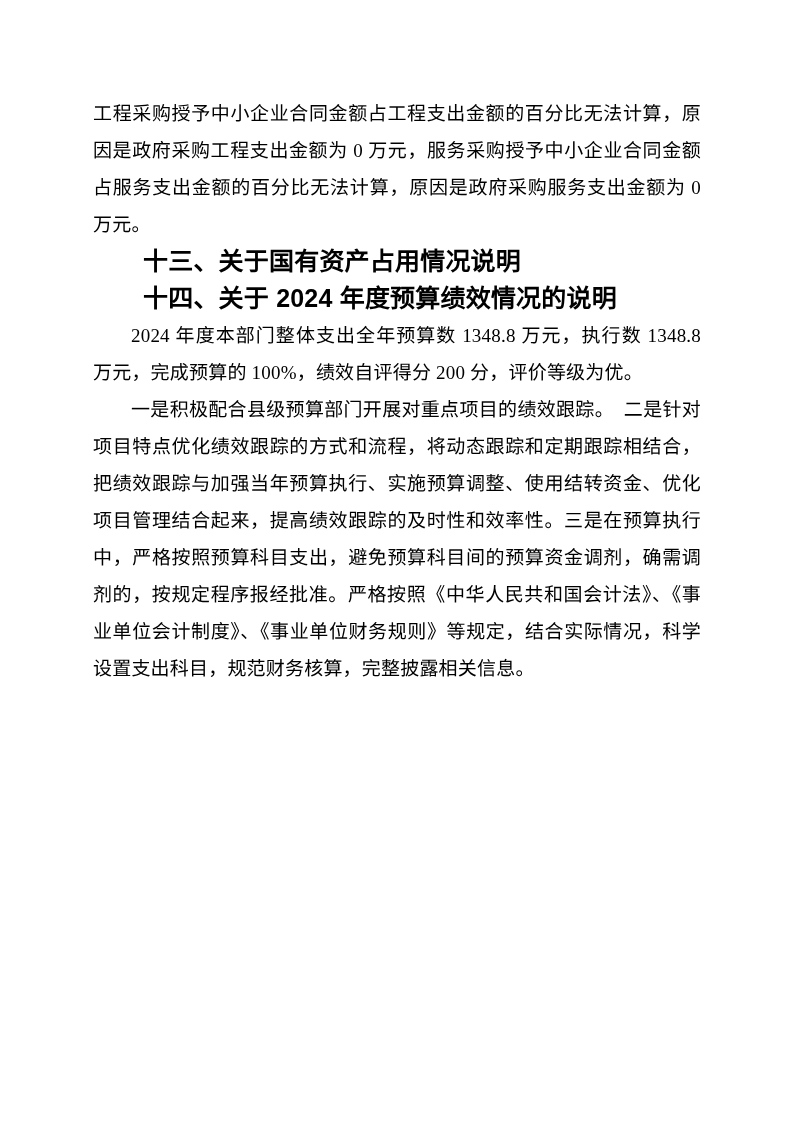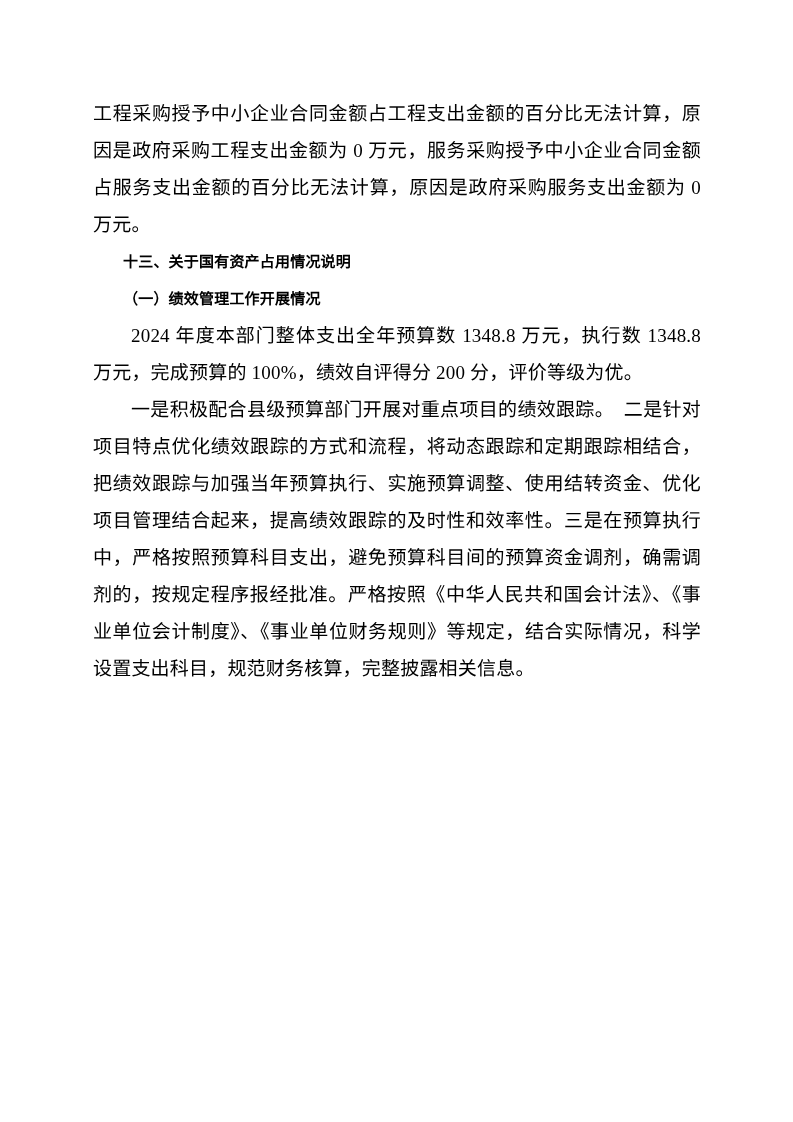--- a/index.html
+++ b/index.html
@@ -32,30 +32,30 @@
     text-indent: 2em;
   }
   .para.no-indent {
     text-indent: 0;
   }
   .heading, .subheading {
     margin: 0;
     text-indent: 2em;
     font-family: "Liberation Sans", "DejaVu Sans", sans-serif;
     font-weight: bold;
-    font-size: 15px;
+    font-size: 25px;
     line-height: 37px;
     text-align: left;
     letter-spacing: 0.2px;
   }
 </style>
 </head>
 <body>
 
 <div class="page">
   <div class="content">
     <p class="para no-indent">工程采购授予中小企业合同金额占工程支出金额的百分比无法计算，原因是政府采购工程支出金额为 0 万元，服务采购授予中小企业合同金额占服务支出金额的百分比无法计算，原因是政府采购服务支出金额为 0 万元。</p>
     <h3 class="heading">十三、关于国有资产占用情况说明</h3>
-    <h4 class="subheading">（一）绩效管理工作开展情况</h4>
+    <h3 class="heading">十四、关于 2024 年度预算绩效情况的说明</h3>
     <p class="para">2024 年度本部门整体支出全年预算数 1348.8 万元，执行数 1348.8 万元，完成预算的 100%，绩效自评得分 200 分，评价等级为优。</p>
     <p class="para">一是积极配合县级预算部门开展对重点项目的绩效跟踪。　二是针对项目特点优化绩效跟踪的方式和流程，将动态跟踪和定期跟踪相结合，把绩效跟踪与加强当年预算执行、实施预算调整、使用结转资金、优化项目管理结合起来，提高绩效跟踪的及时性和效率性。三是在预算执行中，严格按照预算科目支出，避免预算科目间的预算资金调剂，确需调剂的，按规定程序报经批准。严格按照《中华人民共和国会计法》、《事业单位会计制度》、《事业单位财务规则》等规定，结合实际情况，科学设置支出科目，规范财务核算，完整披露相关信息。</p>
   </div>
 </div>
 
 </body></html>

